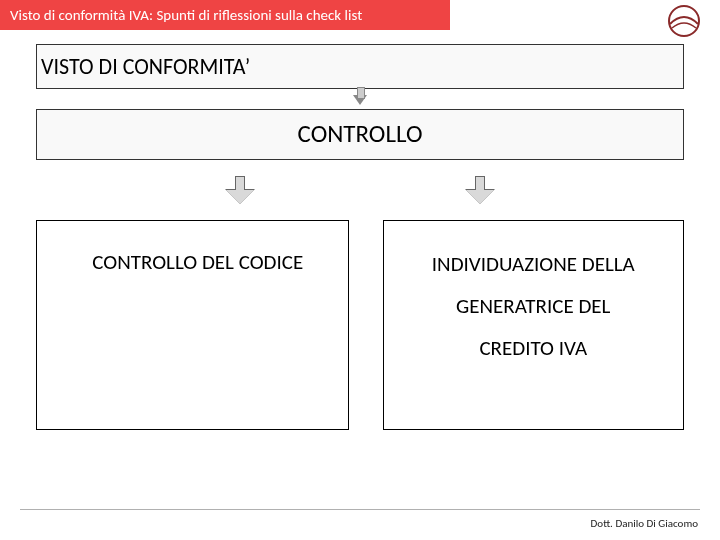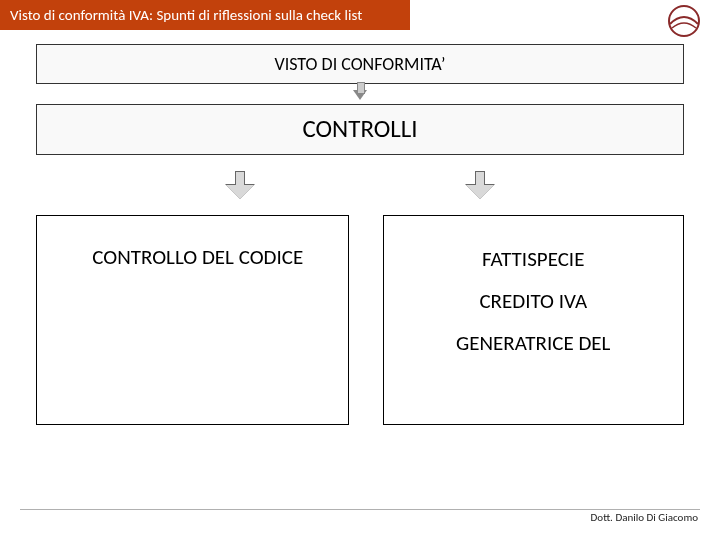--- a/index.html
+++ b/index.html
@@ -5,41 +5,40 @@
   * { box-sizing: border-box; margin: 0; padding: 0; }
   body {
     width: 720px;
     height: 540px;
     background: #ffffff;
     font-family: Calibri, Arial, sans-serif;
     position: relative;
     overflow: hidden;
   }
   .header-bar {
-    background: #c2410c;
+    background: #ef4444;
     color: #ffffff;
     font-size: 15px;
     padding: 6px 10px;
-    width: 410px;
+    width: 450px;
     font-weight: 400;
   }
   .logo {
     position: absolute;
     top: 4px;
     right: 14px;
     width: 44px;
     height: 34px;
   }
   .logo svg { width: 100%; height: 100%; }
   .title-box {
     margin: 14px 36px 0 36px;
     border: 1px solid #333;
     background: #f9f9f9;
-    text-align: center;
-    font-size: 18px;
+    font-size: 22px;
     font-weight: 400;
     padding: 8px 4px;
   }
   .arrow-down-small {
     display: block;
     margin: 6px auto 4px auto;
     width: 0; height: 0;
     border-left: 7px solid transparent;
     border-right: 7px solid transparent;
     border-top: 10px solid #888;
@@ -117,21 +116,21 @@
   }
   .col-box.left { padding-top: 16px; line-height: 2.4; padding-left: 21px; }
   .footer-rule {
     position: absolute;
     bottom: 30px;
     left: 20px; right: 20px;
     border-top: 1px solid #b0b0b0;
   }
   .footer {
     position: absolute;
-    bottom: 16px;
+    bottom: 10px;
     right: 22px;
     font-size: 11px;
     color: #222;
   }
 </style>
 </head>
 <body>
 
 <div class="header-bar">
   <span>Visto di conformità IVA: Spunti di riflessioni sulla check list</span>
@@ -145,41 +144,41 @@
   </svg>
 </div>
 
 <div class="title-box">
   <span>VISTO DI CONFORMITA’</span>
 </div>
 
 <div class="arrow-down-small"></div>
 
 <div class="controls-box">
-  <div>CONTROLLI</div>
+  <div>CONTROLLO</div>
 </div>
 
 <div class="arrow-row">
   <div class="block-arrow">
     <div class="head-border"></div>
       <div class="stem"></div>
       <div class="head"></div>
   </div>
   <div class="block-arrow">
     <div class="head-border"></div>
       <div class="stem"></div>
       <div class="head"></div>
   </div>
 </div>
 
 <div class="columns">
   <div class="col-box left">
     <div>CONTROLLO DEL CODICE</div>
   </div>
   <div class="col-box">
-    <div>FATTISPECIE</div>
+    <div>INDIVIDUAZIONE DELLA</div>
+    <div>GENERATRICE DEL</div>
     <div>CREDITO IVA</div>
-    <div>GENERATRICE DEL</div>
   </div>
 </div>
 
 <div class="footer-rule"></div>
 <div class="footer">Dott. Danilo Di Giacomo</div>
 
 </body></html>

